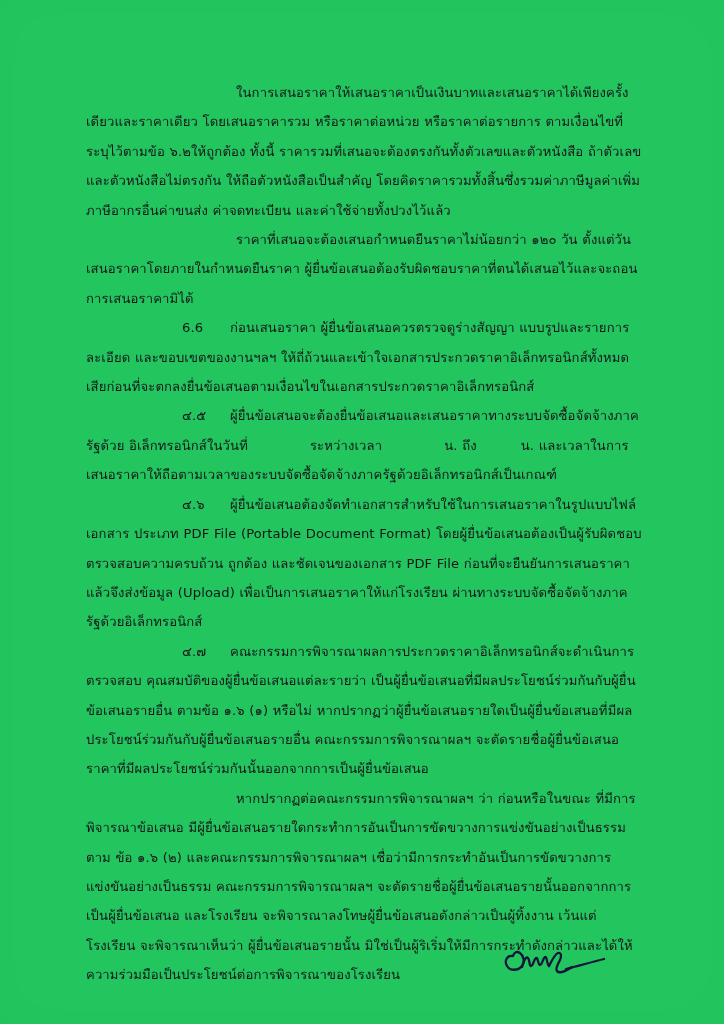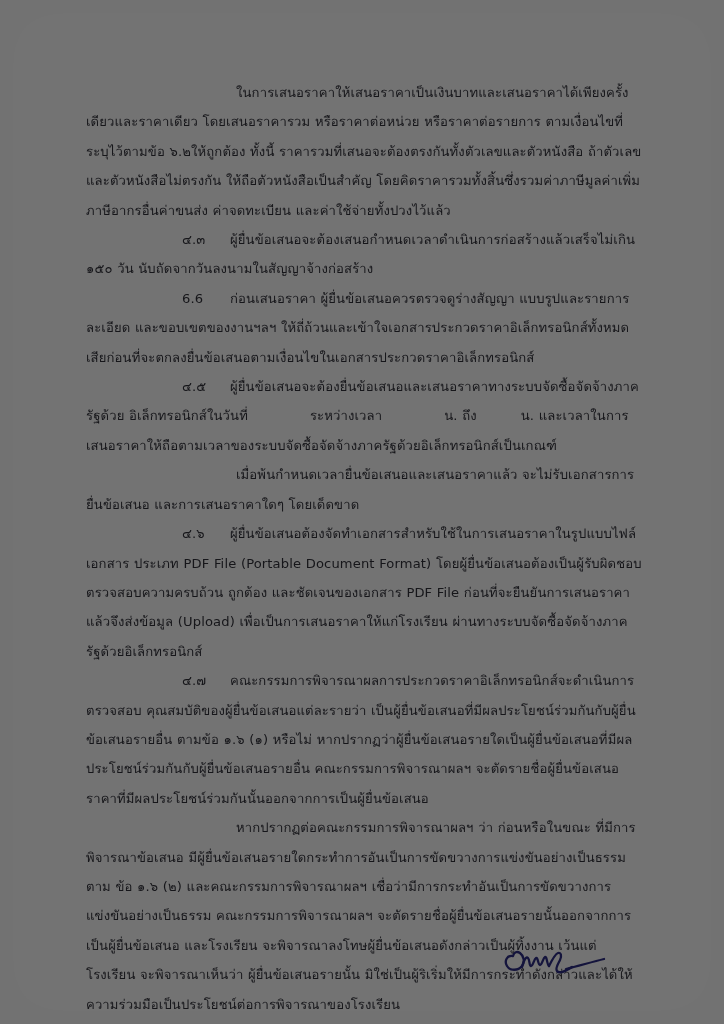--- a/index.html
+++ b/index.html
@@ -7,21 +7,21 @@
     margin: 0;
     padding: 0;
     background: #ffffff;
   }
 
   .page {
     position: relative;
     width: 724px;
     height: 1024px;
     margin: 0 auto;
-    background: #737373;
+    background: #22c55e;
     overflow: hidden;
     
     box-shadow: inset 0 0 60px rgba(0,0,0,0.012);
   }
 
   
   .scan-speck {
     position: absolute;
     background: rgba(120,120,120,0.22);
     border-radius: 50%;
@@ -85,28 +85,27 @@
   <div class="scan-speck" style="left:90px;top:240px;width:2px;height:2px;"></div>
   <div class="scan-speck" style="left:96px;top:366px;width:2px;height:2px;"></div>
   <div class="scan-speck" style="left:600px;top:253px;width:2px;height:2px;"></div>
   <div class="scan-speck" style="left:621px;top:489px;width:2px;height:2px;"></div>
   <div class="scan-speck" style="left:113px;top:563px;width:2px;height:2px;"></div>
 
   <div class="doc-body">
 
     <p class="para indent-lg"><span class="lead"></span><span>ในการเสนอราคาให้เสนอราคาเป็นเงินบาทและเสนอราคาได้เพียงครั้งเดียวและราคาเดียว โดยเสนอราคารวม หรือราคาต่อหน่วย หรือราคาต่อรายการ ตามเงื่อนไขที่ระบุไว้ตามข้อ ๖.๒ให้ถูกต้อง ทั้งนี้ ราคารวมที่เสนอจะต้องตรงกันทั้งตัวเลขและตัวหนังสือ ถ้าตัวเลขและตัวหนังสือไม่ตรงกัน ให้ถือตัวหนังสือเป็นสำคัญ โดยคิดราคารวมทั้งสิ้นซึ่งรวมค่าภาษีมูลค่าเพิ่ม ภาษีอากรอื่นค่าขนส่ง ค่าจดทะเบียน และค่าใช้จ่ายทั้งปวงไว้แล้ว</span></p>
 
+    <p class="para indent-lg"><span class="lead"></span><span>ราคาที่เสนอจะต้องเสนอกำหนดยืนราคาไม่น้อยกว่า ๑๒๐ วัน ตั้งแต่วันเสนอราคาโดยภายในกำหนดยืนราคา ผู้ยื่นข้อเสนอต้องรับผิดชอบราคาที่ตนได้เสนอไว้และจะถอนการเสนอราคามิได้</span></p>
 
-    <p class="para indent-num"><span class="lead"></span><span class="clause-no">๔.๓</span><span>ผู้ยื่นข้อเสนอจะต้องเสนอกำหนดเวลาดำเนินการก่อสร้างแล้วเสร็จไม่เกิน ๑๕๐ วัน นับถัดจากวันลงนามในสัญญาจ้างก่อสร้าง</span></p>
 
     <p class="para indent-num"><span class="lead"></span><span class="clause-no">6.6</span><span>ก่อนเสนอราคา ผู้ยื่นข้อเสนอควรตรวจดูร่างสัญญา แบบรูปและรายการละเอียด และขอบเขตของงานฯลฯ ให้ถี่ถ้วนและเข้าใจเอกสารประกวดราคาอิเล็กทรอนิกส์ทั้งหมดเสียก่อนที่จะตกลงยื่นข้อเสนอตามเงื่อนไขในเอกสารประกวดราคาอิเล็กทรอนิกส์</span></p>
 
     <p class="para indent-num"><span class="lead"></span><span class="clause-no">๔.๕</span><span>ผู้ยื่นข้อเสนอจะต้องยื่นข้อเสนอและเสนอราคาทางระบบจัดซื้อจัดจ้างภาครัฐด้วย อิเล็กทรอนิกส์ในวันที่</span><span class="blank-fill"></span><span>ระหว่างเวลา</span><span class="blank-fill"></span><span>น. ถึง</span><span class="blank-fill-sm"></span><span>น. และเวลาในการเสนอราคาให้ถือตามเวลาของระบบจัดซื้อจัดจ้างภาครัฐด้วยอิเล็กทรอนิกส์เป็นเกณฑ์</span></p>
 
-    <p class="para indent-lg"><span class="lead"></span><span>เมื่อพ้นกำหนดเวลายื่นข้อเสนอและเสนอราคาแล้ว จะไม่รับเอกสารการยื่นข้อเสนอ และการเสนอราคาใดๆ โดยเด็ดขาด</span></p>
 
     <p class="para indent-num"><span class="lead"></span><span class="clause-no">๔.๖</span><span>ผู้ยื่นข้อเสนอต้องจัดทำเอกสารสำหรับใช้ในการเสนอราคาในรูปแบบไฟล์เอกสาร ประเภท PDF File (Portable Document Format) โดยผู้ยื่นข้อเสนอต้องเป็นผู้รับผิดชอบตรวจสอบความครบถ้วน ถูกต้อง และชัดเจนของเอกสาร PDF File ก่อนที่จะยืนยันการเสนอราคา แล้วจึงส่งข้อมูล (Upload) เพื่อเป็นการเสนอราคาให้แก่โรงเรียน ผ่านทางระบบจัดซื้อจัดจ้างภาครัฐด้วยอิเล็กทรอนิกส์</span></p>
 
     <p class="para indent-num"><span class="lead"></span><span class="clause-no">๔.๗</span><span>คณะกรรมการพิจารณาผลการประกวดราคาอิเล็กทรอนิกส์จะดำเนินการตรวจสอบ คุณสมบัติของผู้ยื่นข้อเสนอแต่ละรายว่า เป็นผู้ยื่นข้อเสนอที่มีผลประโยชน์ร่วมกันกับผู้ยื่นข้อเสนอรายอื่น ตามข้อ ๑.๖ (๑) หรือไม่ หากปรากฏว่าผู้ยื่นข้อเสนอรายใดเป็นผู้ยื่นข้อเสนอที่มีผลประโยชน์ร่วมกันกับผู้ยื่นข้อเสนอรายอื่น คณะกรรมการพิจารณาผลฯ จะตัดรายชื่อผู้ยื่นข้อเสนอราคาที่มีผลประโยชน์ร่วมกันนั้นออกจากการเป็นผู้ยื่นข้อเสนอ</span></p>
 
     <p class="para indent-lg"><span class="lead"></span><span>หากปรากฏต่อคณะกรรมการพิจารณาผลฯ ว่า ก่อนหรือในขณะ ที่มีการพิจารณาข้อเสนอ มีผู้ยื่นข้อเสนอรายใดกระทำการอันเป็นการขัดขวางการแข่งขันอย่างเป็นธรรมตาม ข้อ ๑.๖ (๒) และคณะกรรมการพิจารณาผลฯ เชื่อว่ามีการกระทำอันเป็นการขัดขวางการแข่งขันอย่างเป็นธรรม คณะกรรมการพิจารณาผลฯ จะตัดรายชื่อผู้ยื่นข้อเสนอรายนั้นออกจากการเป็นผู้ยื่นข้อเสนอ และโรงเรียน จะพิจารณาลงโทษผู้ยื่นข้อเสนอดังกล่าวเป็นผู้ทิ้งงาน เว้นแต่ โรงเรียน จะพิจารณาเห็นว่า ผู้ยื่นข้อเสนอรายนั้น มิใช่เป็นผู้ริเริ่มให้มีการกระทำดังกล่าวและได้ให้ความร่วมมือเป็นประโยชน์ต่อการพิจารณาของโรงเรียน</span></p>
 
   </div>
 
   <div class="signature">

